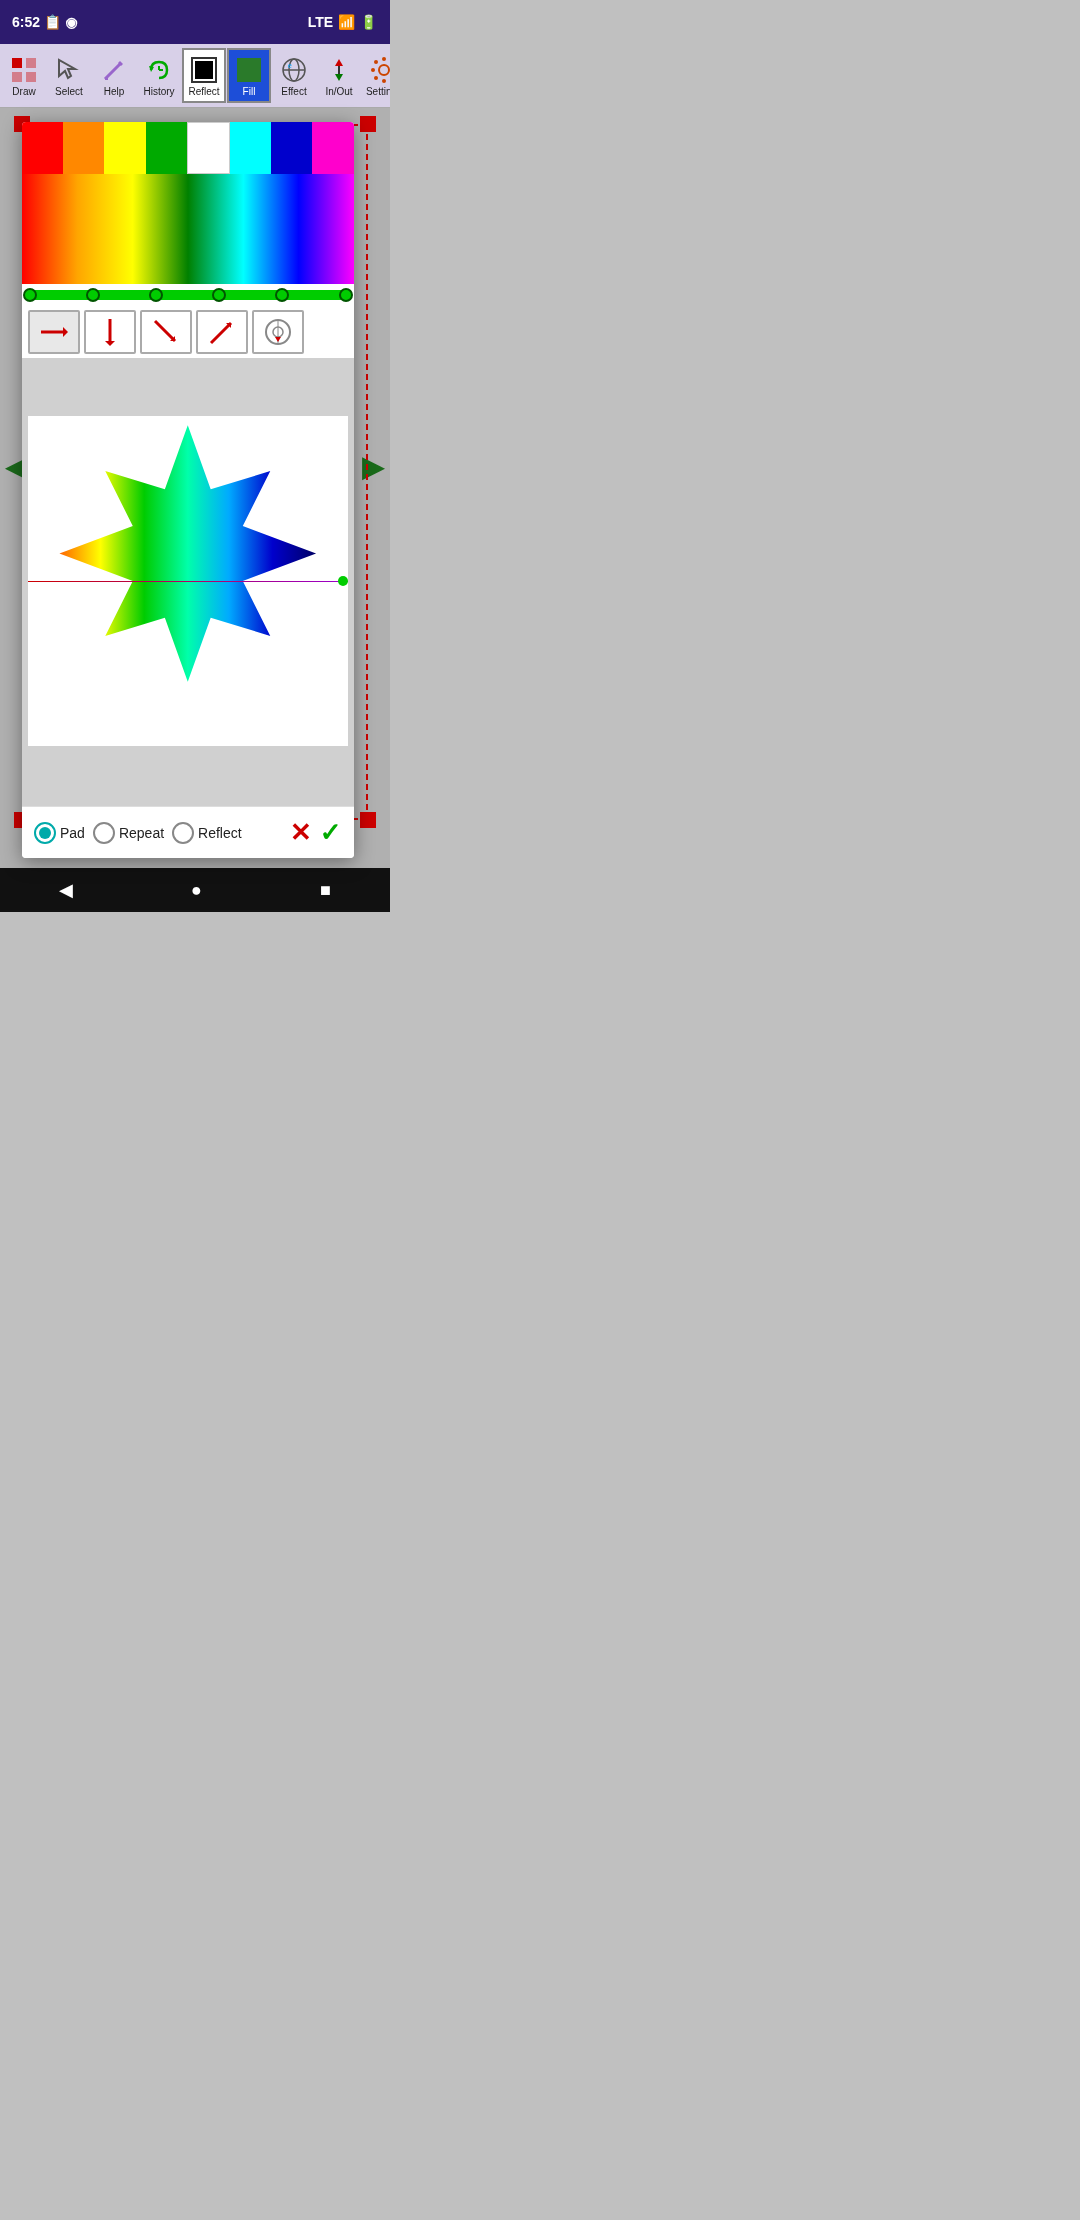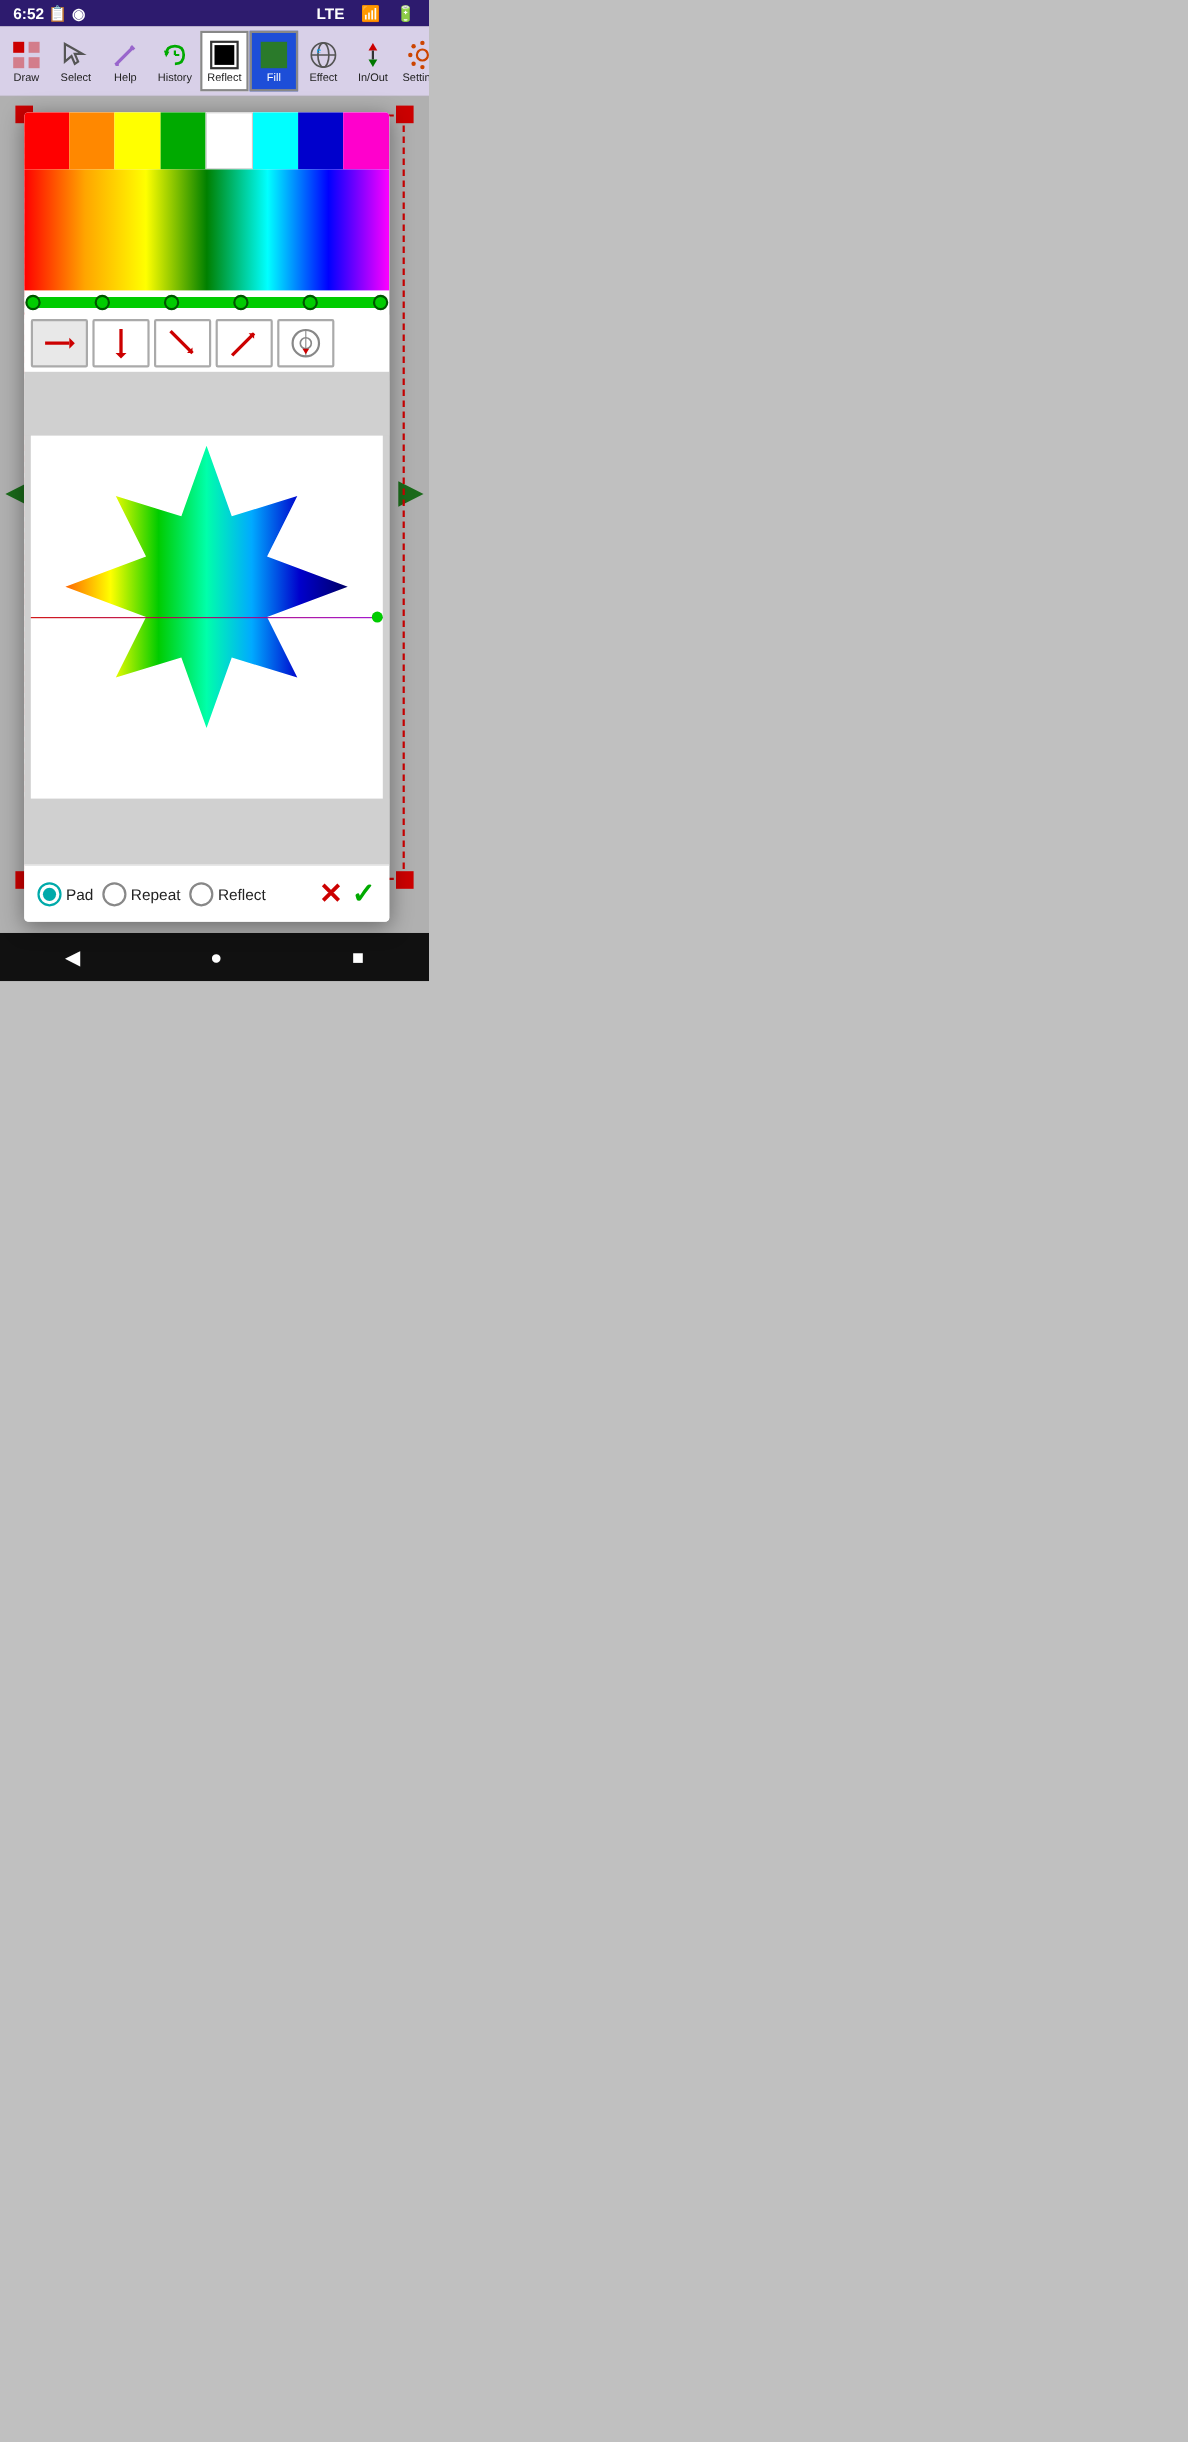--- a/index.html
+++ b/index.html
@@ -13,26 +13,26 @@
     }
 
     
     .status-bar {
       background: #2d1b6e;
       color: white;
       display: flex;
       justify-content: space-between;
       align-items: center;
       padding: 4px 12px;
-      height: 24px;
+      height: 44px;
       font-size: 14px;
       font-weight: bold;
     }
     .status-left { display: flex; align-items: center; gap: 4px; }
-    .status-right { display: flex; align-items: center; gap: 15px; }
+    .status-right { display: flex; align-items: center; gap: 5px; }
 
     
     .toolbar {
       background: #d8d0e8;
       display: flex;
       align-items: center;
       padding: 4px 2px;
       gap: 1px;
       border-bottom: 1px solid #aaa;
     }

